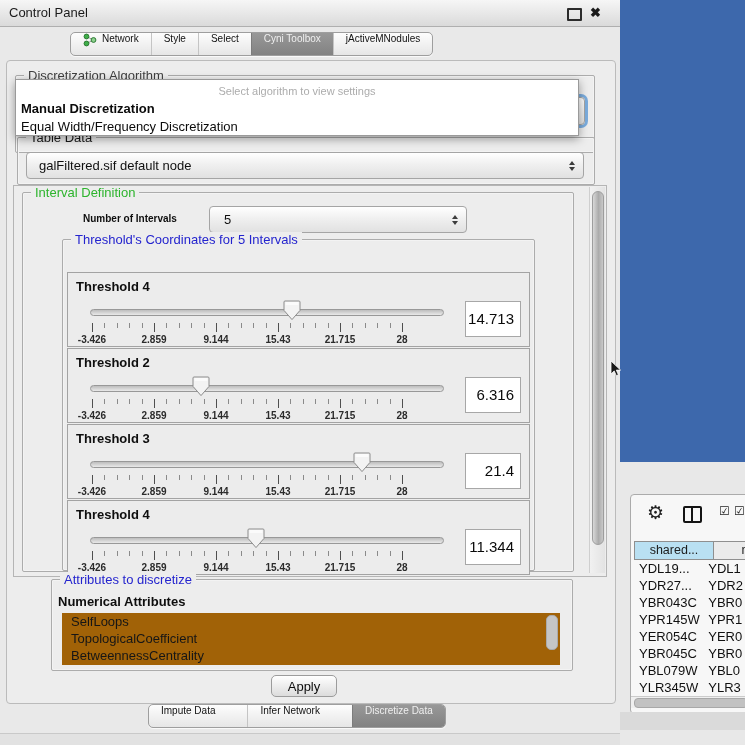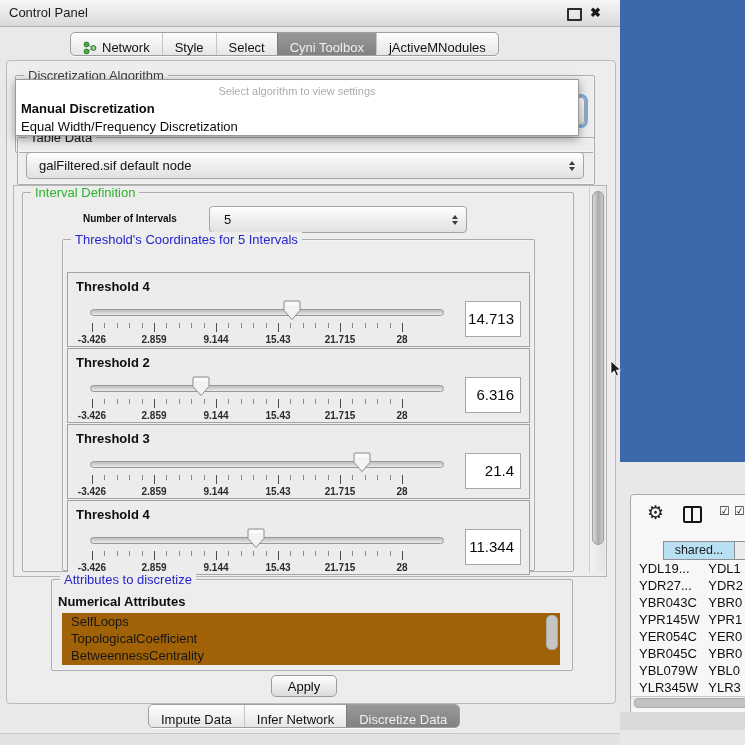--- a/index.html
+++ b/index.html
@@ -10,21 +10,21 @@
   
   .control-panel{position:absolute;left:0;top:0;width:620px;height:745px;background:#E9E9E9;}
   .titlebar{position:absolute;left:0;top:0;width:620px;height:26px;
             background:linear-gradient(#F6F6F6,#DADADA);border-bottom:1px solid #AFAFAF;}
   .titlebar .wtitle{position:absolute;left:9px;top:5px;font-size:13px;color:#1A1A1A;}
   .float-icon{position:absolute;left:567px;top:8px;width:11px;height:9px;border:2px solid #2B2B2B;border-radius:1px;}
   .close-icon{position:absolute;left:590px;top:5px;font-size:13px;font-weight:bold;color:#1A1A1A;}
 
   .seg-ctl{position:absolute;display:flex;border:1px solid #9E9E9E;border-radius:5px;overflow:hidden;
            background:linear-gradient(#FDFDFD,#E6E6E6);box-shadow:0 1px 1px rgba(255,255,255,.8);height:22px;}
-  .seg{display:flex;align-items:flex-end;padding:0 12px;font-size:13px;color:#111;
+  .seg{display:flex;align-items:flex-start;padding:0 12px;font-size:10px;color:#111;
        border-left:1px solid #C4C4C4;white-space:nowrap;}
   .seg:first-child{border-left:none;}
   .seg.sel{background:linear-gradient(#989898,#828282);color:#EFEFEF;border-left-color:#7C7C7C;}
   .seg svg{margin-right:5px;}
 
   .main-panel{position:absolute;left:6px;top:60px;width:608px;height:642px;background:#EDEDED;
               border:1px solid #BBBBBB;border-radius:4px;}
 
   
   .tbox{position:absolute;border:1px solid #ACACAC;border-radius:2px;box-shadow:inset 0 0 0 1px #F3F3F3;}
@@ -305,21 +305,21 @@
           <div class="list-scroll"></div>
         <div class="attr-item">SelfLoops</div>
             <div class="attr-item">TopologicalCoefficient</div>
             <div class="attr-item">BetweennessCentrality</div>
           </div>
       </div>
 
       <button class="btn" style="left:264px;top:614px;width:66px;height:22px;">Apply</button>
     </div>
 
-    <div class="seg-ctl" style="left:148px;top:704px;">
+    <div class="seg-ctl" style="left:148px;top:704px;gap:20px;">
         <div class="seg">
           <span>Impute Data</span>
         </div>
         <div class="seg">
           <span>Infer Network</span>
         </div>
         <div class="seg sel">
           <span>Discretize Data</span>
         </div>
       </div>
@@ -331,21 +331,21 @@
     
   </div>
 
   <div class="table-panel">
     <div class="tp-card">
       <span class="gear">⚙</span>
       <div class="split-icon"></div>
       <span class="cbox" style="left:88px;">☑</span>
       <span class="cbox" style="left:103px;">☑</span>
       <div class="thead" id="thead">
-          <div class="hcell sel" style="width: 72px; margin-left: 29px;">shared...</div>
+          <div class="hcell sel" style="width: 80px;">shared...</div>
           <div class="hcell plain" style="width: 70px;">na</div>
         </div>
       <div class="tbody" id="tbody">
           <div class="trow">
             <div class="tcell c1">YDL19...</div>
             <div class="tcell c2">YDL1</div>
           </div>
           <div class="trow">
             <div class="tcell c1">YDR27...</div>
             <div class="tcell c2">YDR2</div>

